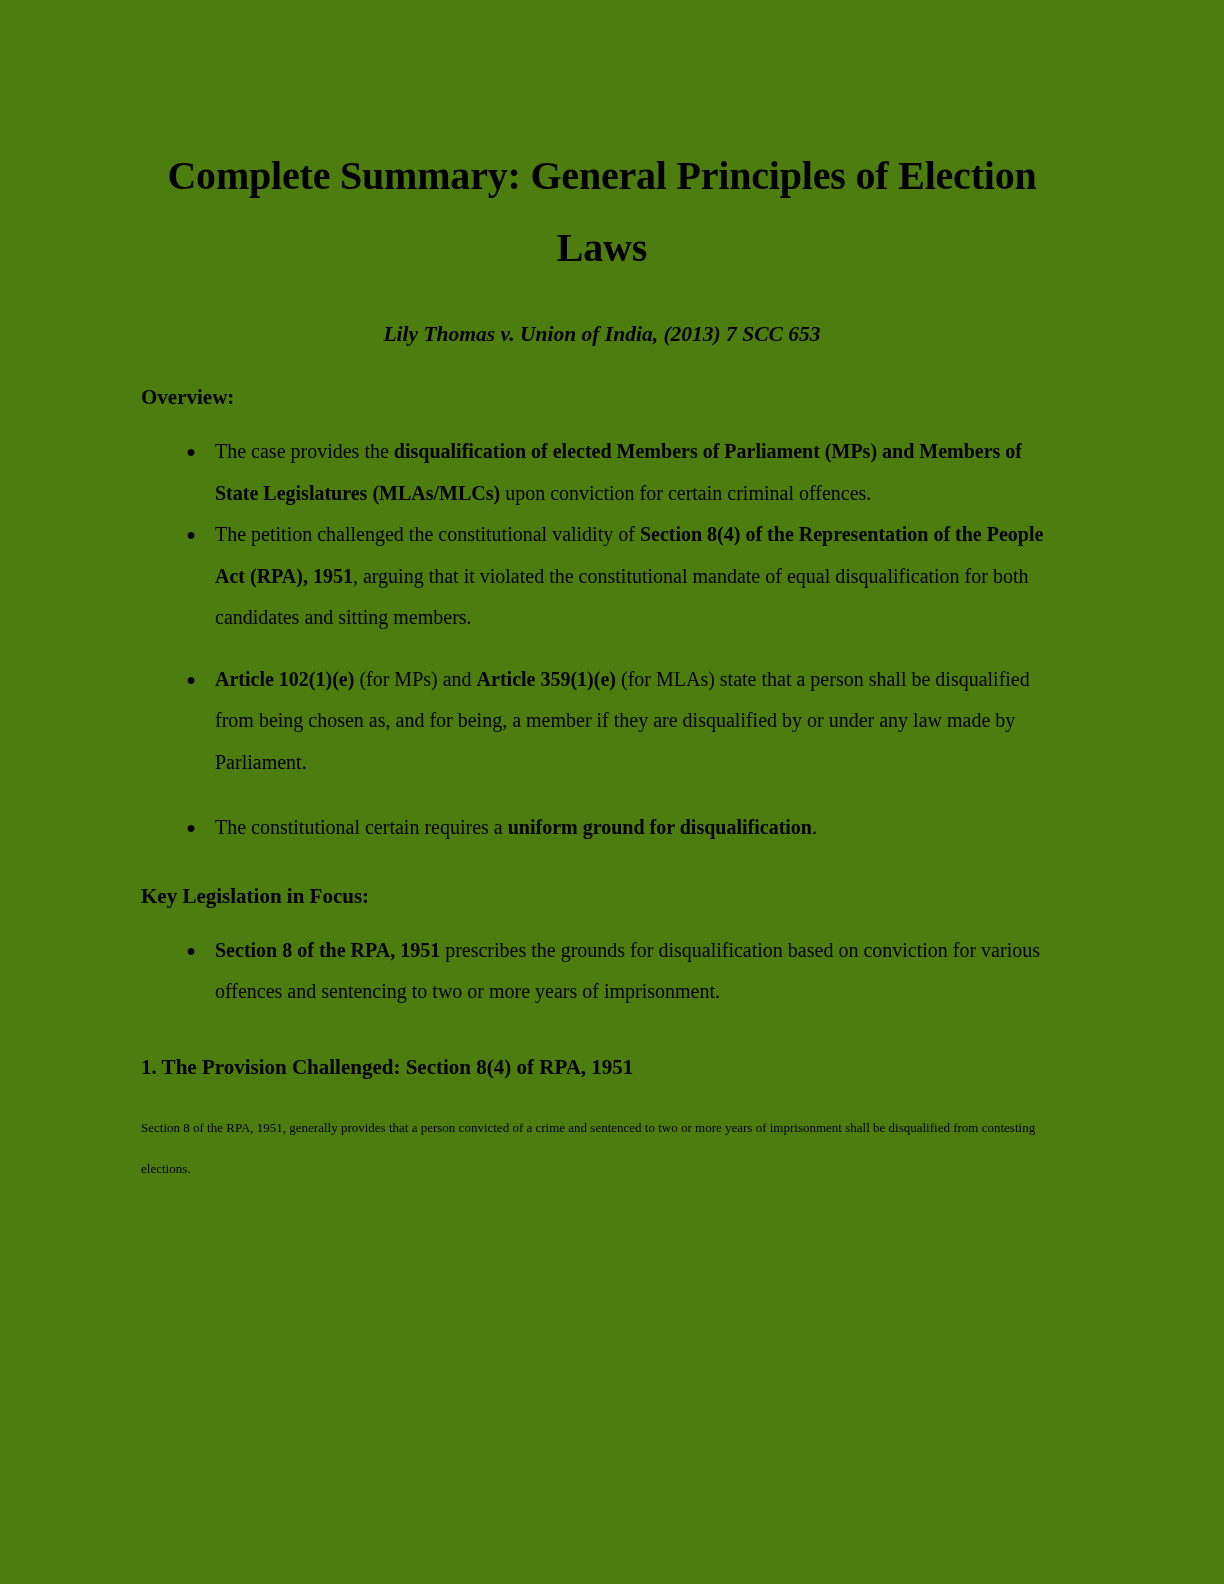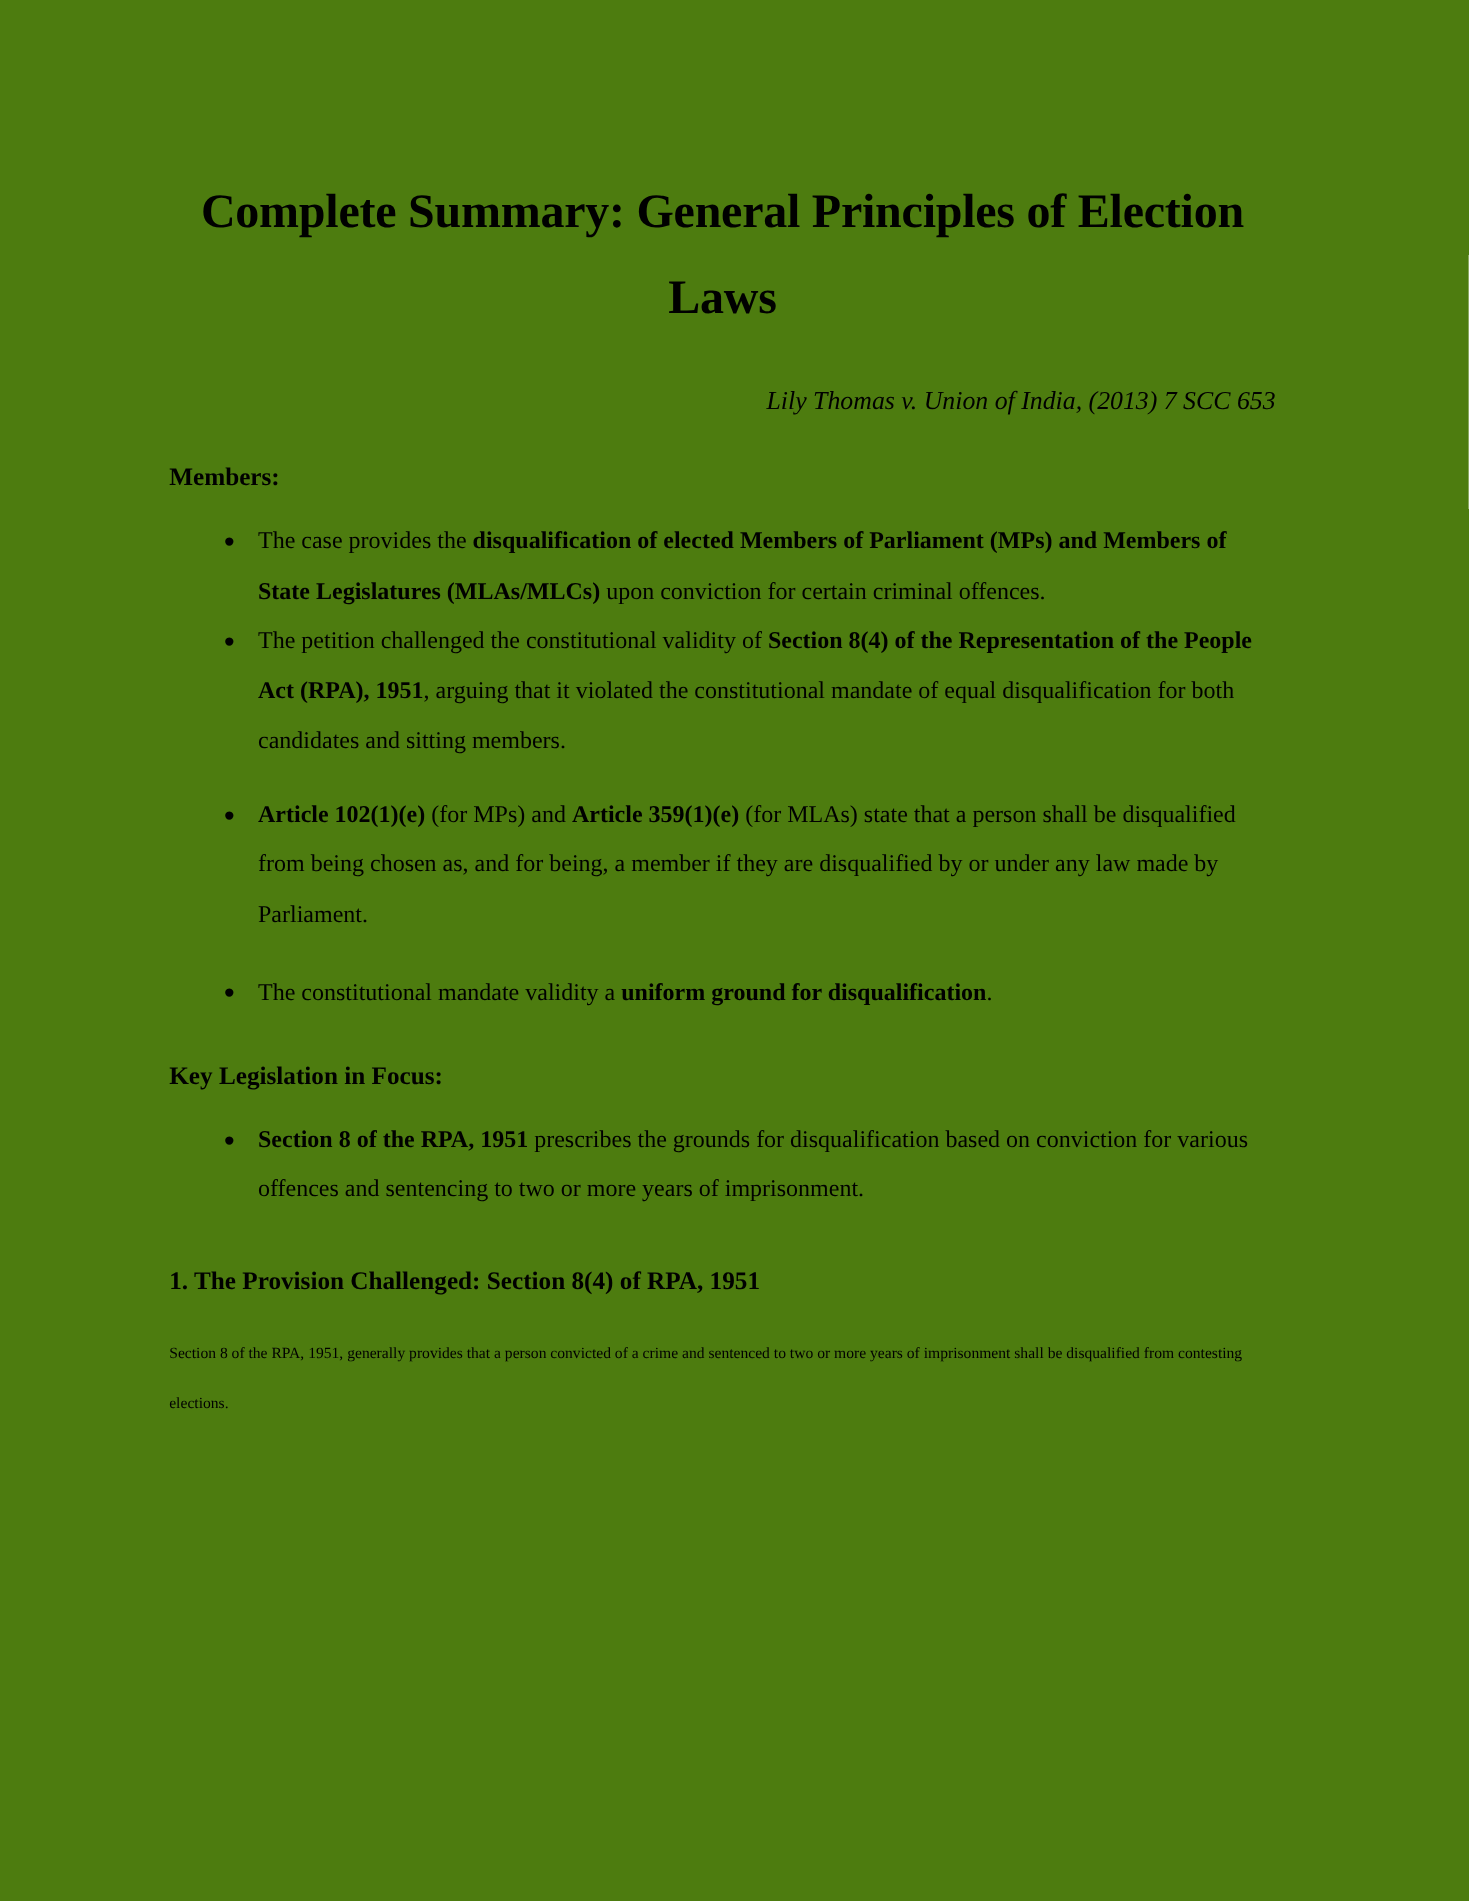--- a/index.html
+++ b/index.html
@@ -32,23 +32,23 @@
     font-size: 40px;
     font-weight: 700;
     line-height: 72px;
     text-align: center;
     margin: 0;
     padding-top: 140px;
     letter-spacing: -0.2px;
   }
   .doc-subtitle {
     font-size: 21.5px;
-    font-weight: 400;
+    font-weight: 700;
     font-style: italic;
-    text-align: right;
+    text-align: center;
     margin: 0;
     padding-top: 38px;
   }
 
   
   .sec-heading {
     font-size: 21px;
     font-weight: 700;
     line-height: 28px;
     margin: 0;
@@ -102,29 +102,29 @@
 </head>
 <body>
 
 <div class="page">
   <div class="content">
 
     <h1 class="doc-title">Complete Summary: General Principles of Election Laws</h1>
 
     <div class="doc-subtitle">Lily Thomas v. Union of India, (2013) 7 SCC 653</div>
 
-    <h2 class="sec-heading">Members:</h2>
+    <h2 class="sec-heading">Overview:</h2>
     <ul class="bullets">
         <li><span class="dot">●</span><span><span>The case provides the </span><b>disqualification of elected Members of Parliament (MPs) and Members of State Legislatures (MLAs/MLCs)</b><span> upon conviction for certain criminal offences.</span></span></li>
         <li><span class="dot">●</span><span><span>The petition challenged the constitutional validity of </span><b>Section 8(4) of the Representation of the People Act (RPA), 1951</b><span>, arguing that it violated the constitutional mandate of equal disqualification for both candidates and sitting members.</span></span></li>
       </ul>
 
     <ul class="bullets gap-items">
         <li><span class="dot">●</span><span><b>Article 102(1)(e)</b><span> (for MPs) and </span><b>Article 359(1)(e)</b><span> (for MLAs) state that a person shall be disqualified from being chosen as, and for being, a member if they are disqualified by or under any law made by Parliament.</span></span></li>
-        <li><span class="dot">●</span><span><span>The constitutional mandate validity a </span><b>uniform ground for disqualification</b><span>.</span></span></li>
+        <li><span class="dot">●</span><span><span>The constitutional certain requires a </span><b>uniform ground for disqualification</b><span>.</span></span></li>
       </ul>
 
     <h2 class="sec-heading tight">Key Legislation in Focus:</h2>
     <ul class="bullets">
         <li><span class="dot">●</span><span><b>Section 8 of the RPA, 1951</b><span> prescribes the grounds for disqualification based on conviction for various offences and sentencing to two or more years of imprisonment.</span></span></li>
       </ul>
 
     <h2 class="num-heading">1. The Provision Challenged: Section 8(4) of RPA, 1951</h2>
     <p class="body-para">Section 8 of the RPA, 1951, generally provides that a person convicted of a crime and sentenced to two or more years of imprisonment shall be disqualified from contesting elections.</p>
 

